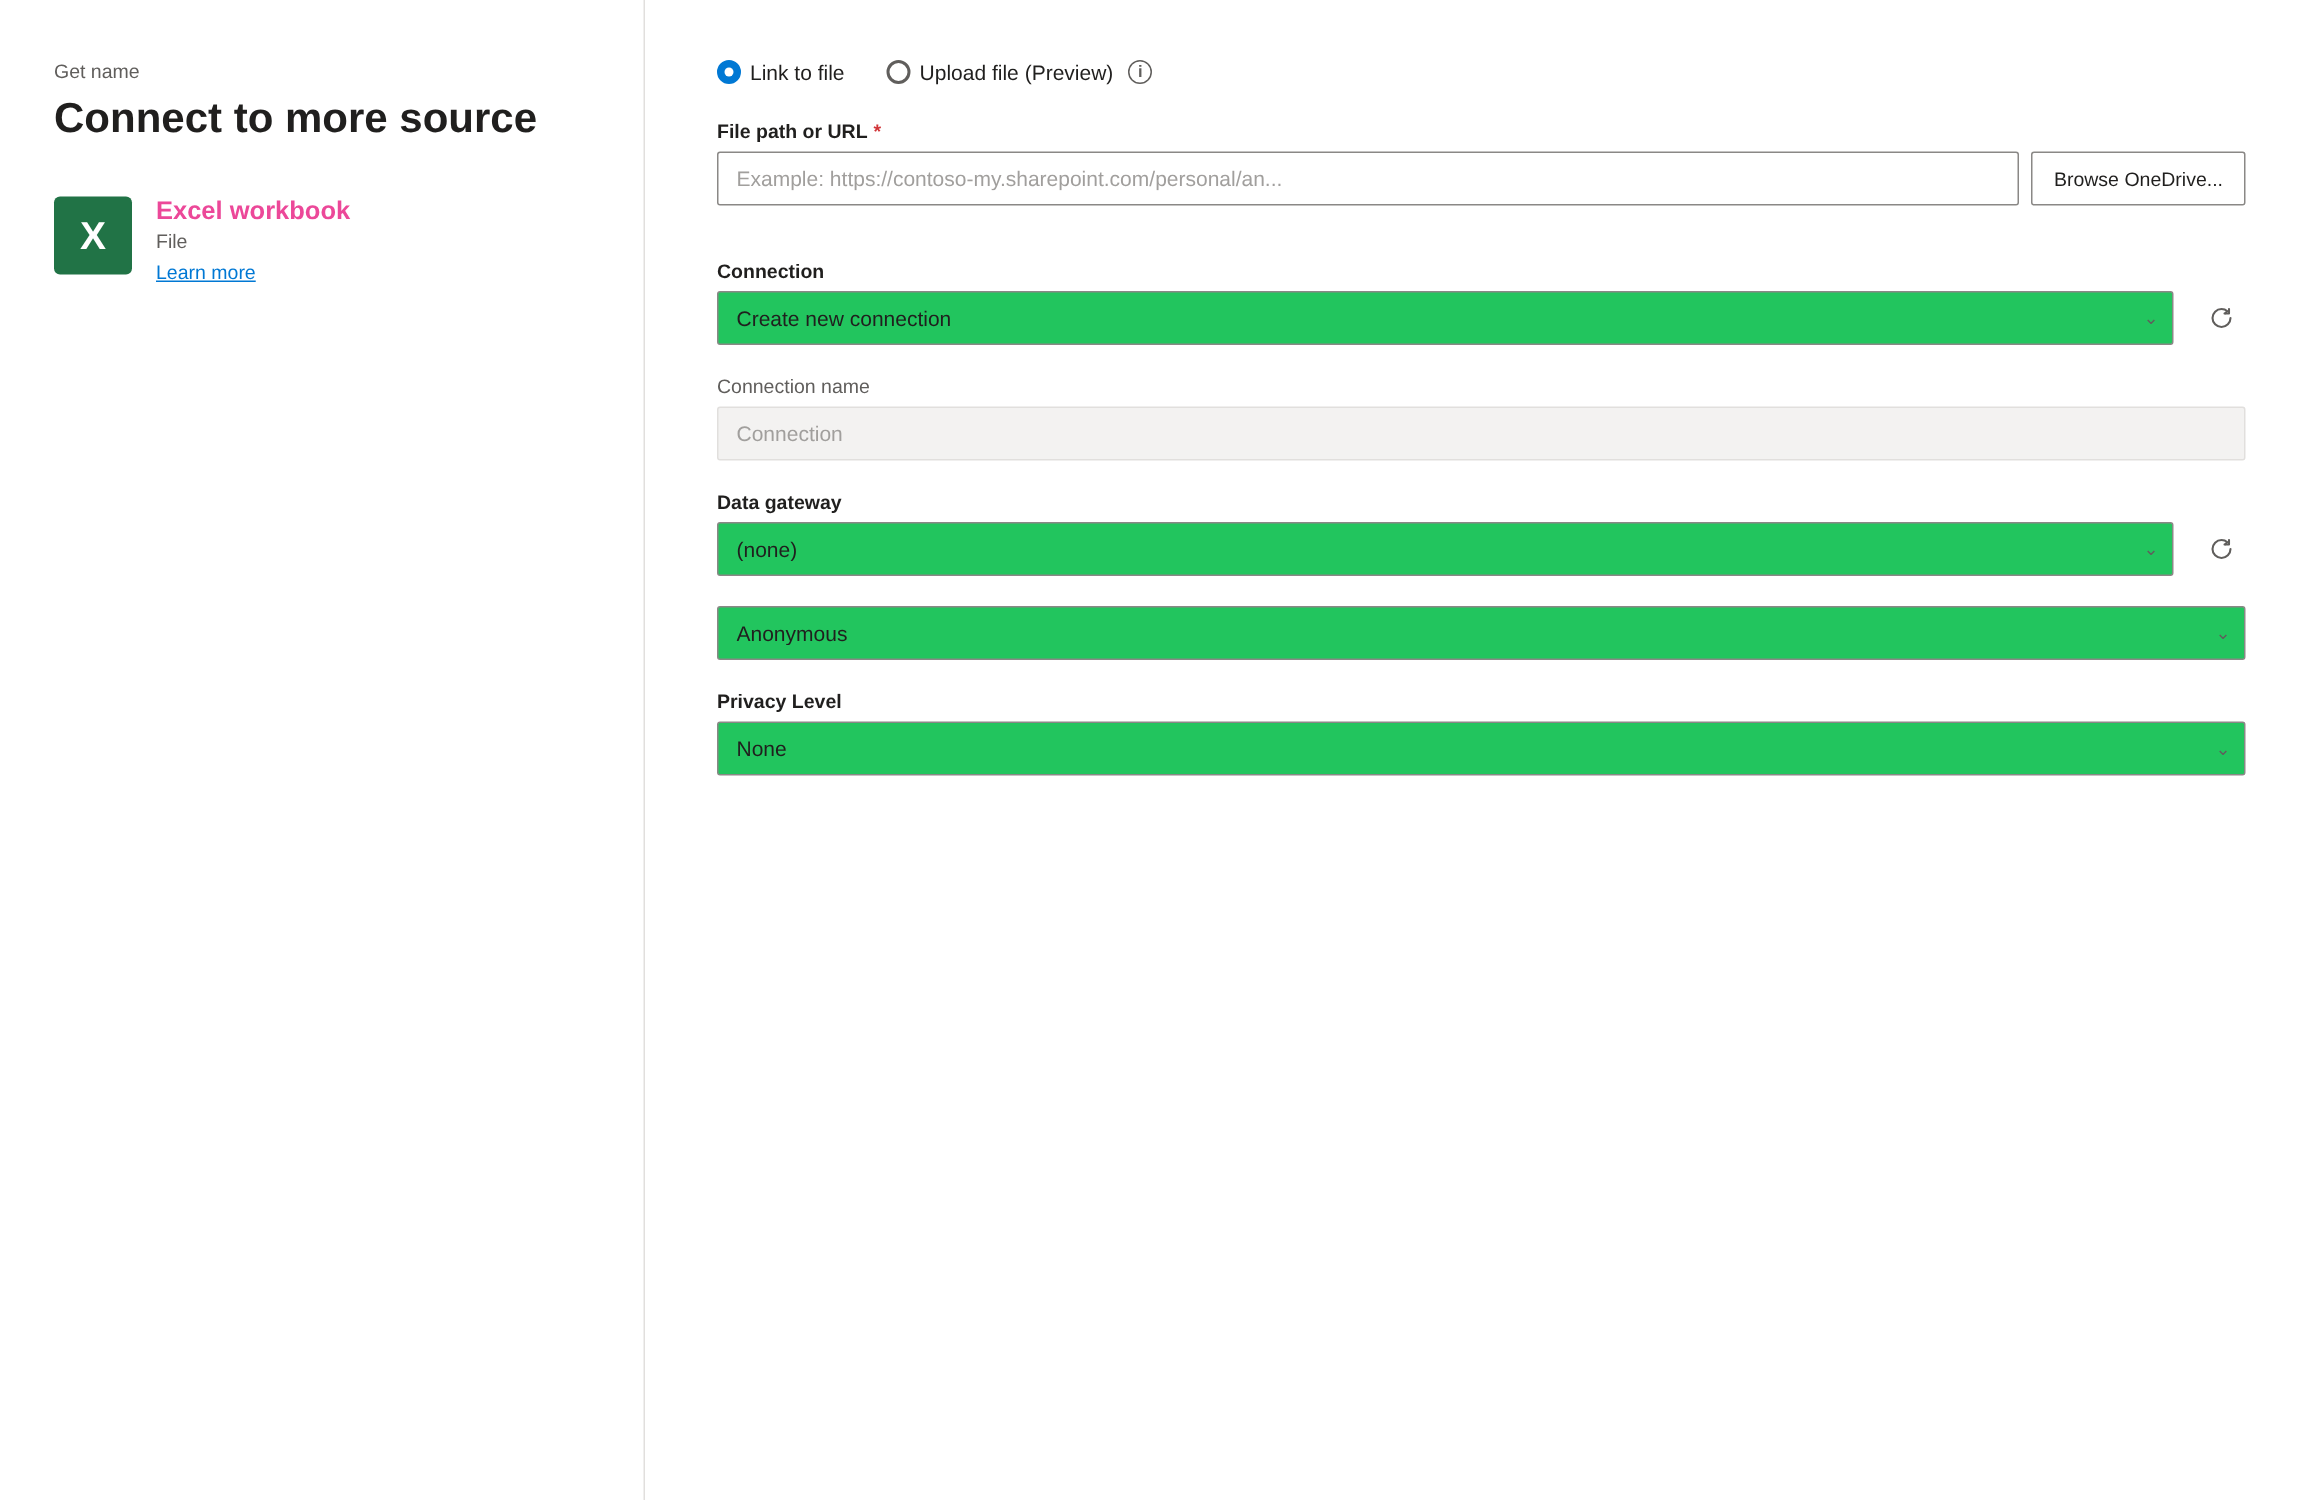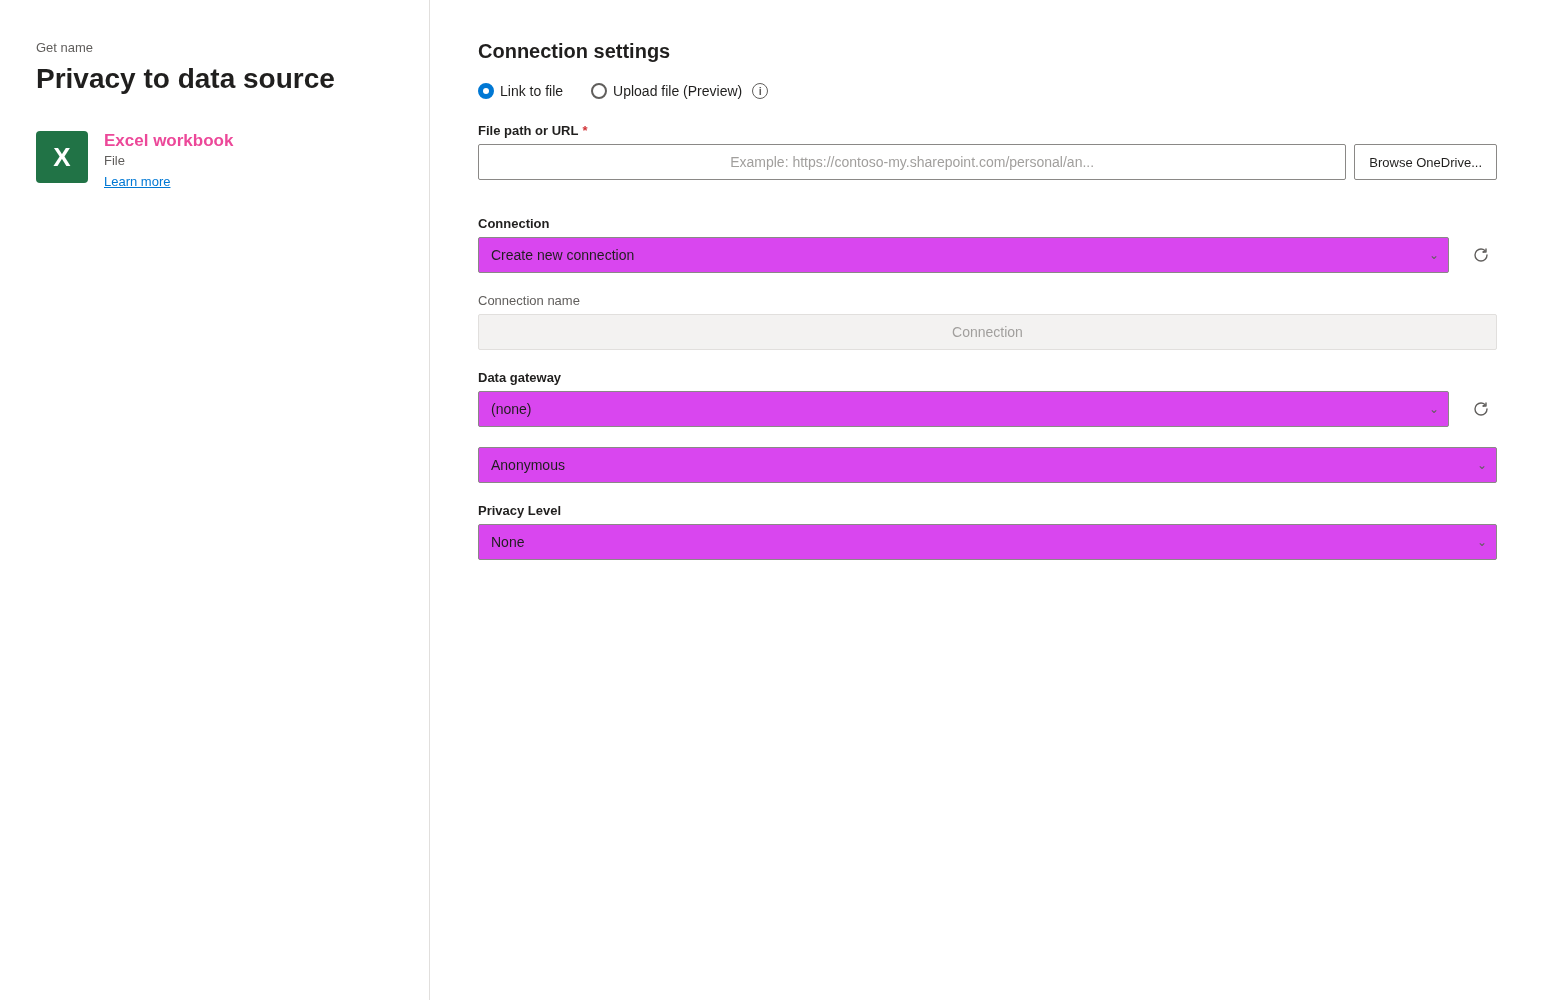--- a/index.html
+++ b/index.html
@@ -179,21 +179,20 @@
       flex: 1;
       height: 36px;
       padding: 0 12px;
       border: 1px solid #8a8886;
       border-radius: 2px;
       font-size: 14px;
       font-family: inherit;
       color: #201f1e;
       background: #ffffff;
       outline: none;
-      text-align: center;
     }
     .text-input::placeholder {
       color: #a19f9d;
     }
     .text-input-disabled {
       background: #f3f2f1;
       border: 1px solid #e1dfdd;
       color: #a19f9d;
     }
     .browse-button {
@@ -216,21 +215,21 @@
     }
     .select-input {
       flex: 1;
       height: 36px;
       padding: 0 36px 0 12px;
       border: 1px solid #8a8886;
       border-radius: 2px;
       font-size: 14px;
       font-family: inherit;
       color: #201f1e;
-      background: #d946ef;
+      background: #22c55e;
       appearance: none;
       -webkit-appearance: none;
       cursor: pointer;
       outline: none;
     }
     .select-chevron {
       position: absolute;
       right: 10px;
       pointer-events: none;
       color: #605e5c;
@@ -258,37 +257,36 @@
       width: 100%;
     }
   </style>
 </head>
 <body>
 
 <div class="page-container">
 
   <div class="left-panel">
     <div class="breadcrumb-text">Get name</div>
-    <div class="page-title">Privacy to data source</div>
+    <div class="page-title">Connect to more source</div>
 
     <div class="connector-info">
       <div class="excel-icon">
         <span class="excel-x">X</span>
       </div>
       <div class="connector-details">
         <span class="connector-name">Excel workbook</span>
         <span class="connector-type">File</span>
         <a class="learn-more-link">Learn more</a>
       </div>
     </div>
   </div>
 
   <div class="right-panel">
 
-    <div class="section-title">Connection settings</div>
 
     <div class="radio-group">
       <label class="radio-option">
         <div class="radio-circle selected"></div>
         <span class="radio-label">Link to file</span>
       </label>
       <label class="radio-option">
         <div class="radio-circle unselected"></div>
         <span class="radio-label">Upload file (Preview)</span>
         <span class="info-icon">i</span>

